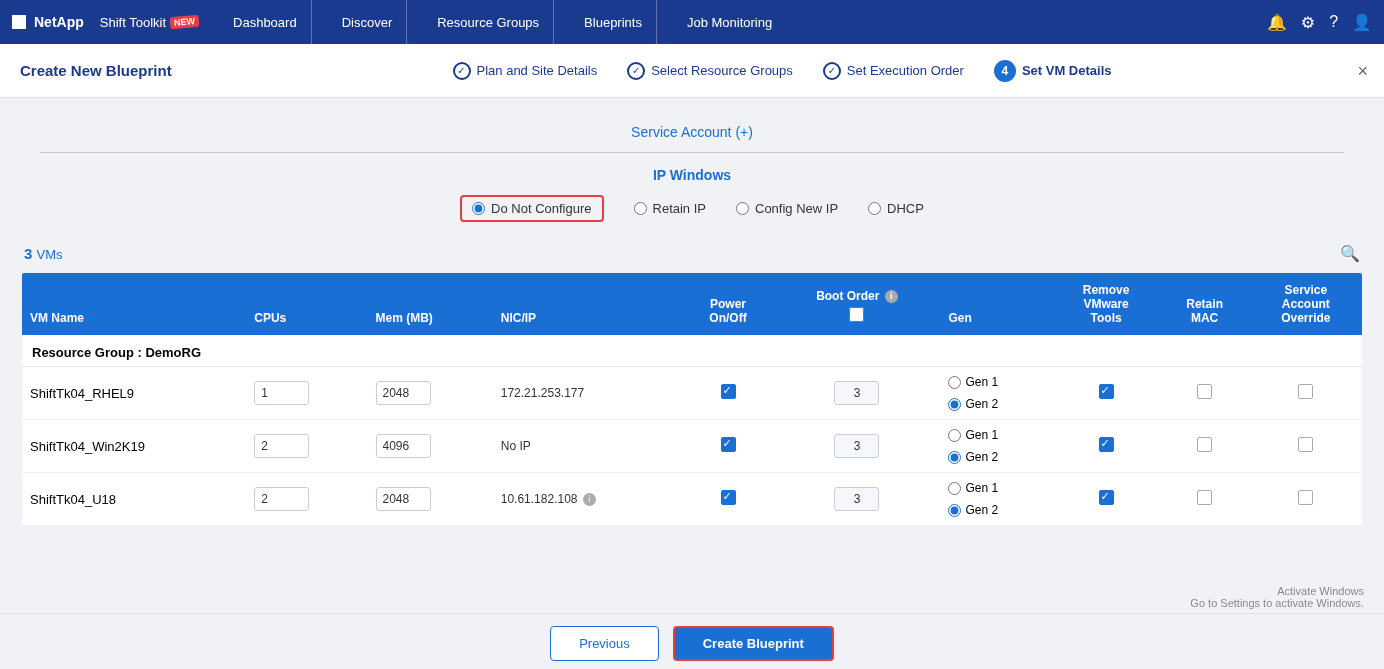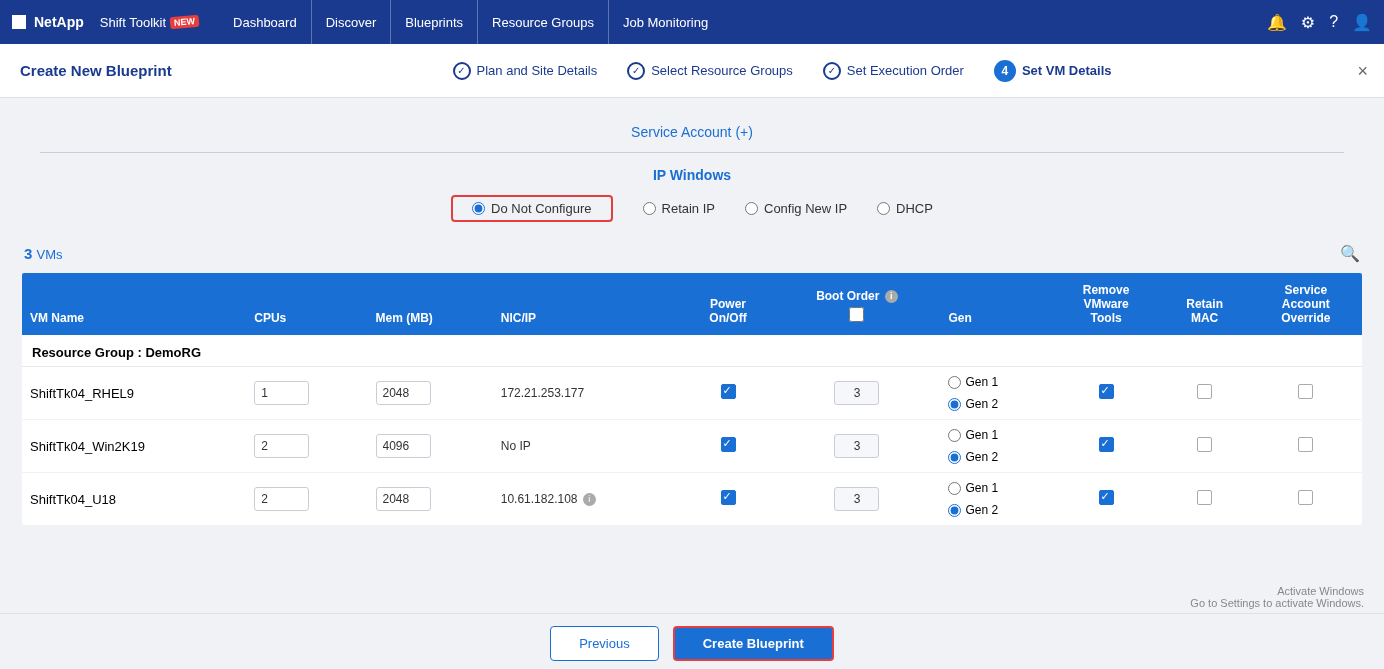--- a/index.html
+++ b/index.html
@@ -34,21 +34,21 @@
       color: white;
       font-size: 9px;
       padding: 1px 4px;
       border-radius: 3px;
       font-weight: bold;
       transform: rotate(-5deg);
     }
     .nav-links {
       display: flex;
       align-items: center;
-      gap: 0;
+      gap: 16px;
       flex: 1;
     }
     .nav-link {
       color: white;
       text-decoration: none;
       padding: 0 14px;
       font-size: 13px;
       border-right: 1px solid rgba(255,255,255,0.3);
       height: 44px;
       display: flex;
@@ -179,21 +179,21 @@
       display: flex;
       align-items: center;
       gap: 6px;
       font-size: 13px;
       color: #333;
       cursor: pointer;
     }
     .radio-option.selected-bordered {
       border: 2px solid #e63e3e;
       border-radius: 4px;
-      padding: 4px 19px;
+      padding: 4px 10px;
     }
     .radio-option input[type="radio"] {
       accent-color: #1a6fd4;
       cursor: pointer;
     }
 
     
     .vm-section {
       margin: 12px 20px 0 20px;
     }
@@ -389,22 +389,22 @@
     <span class="netapp-square"></span>
     <span class="nav-logo-text">NetApp</span>
   </div>
   <div class="shift-toolkit">
     <span>Shift Toolkit</span>
     <span class="toolkit-badge">NEW</span>
   </div>
   <div class="nav-links">
     <a class="nav-link">Dashboard</a>
     <a class="nav-link">Discover</a>
+    <a class="nav-link">Resource Groups</a>
     <a class="nav-link">Blueprints</a>
-    <a class="nav-link">Resource Groups</a>
     <a class="nav-link">Job Monitoring</a>
   </div>
   <div class="nav-right">
     <span class="nav-icon">🔔</span>
     <span class="nav-icon">⚙</span>
     <span class="nav-icon">?</span>
     <span class="nav-icon">👤</span>
   </div>
 </nav>
 

